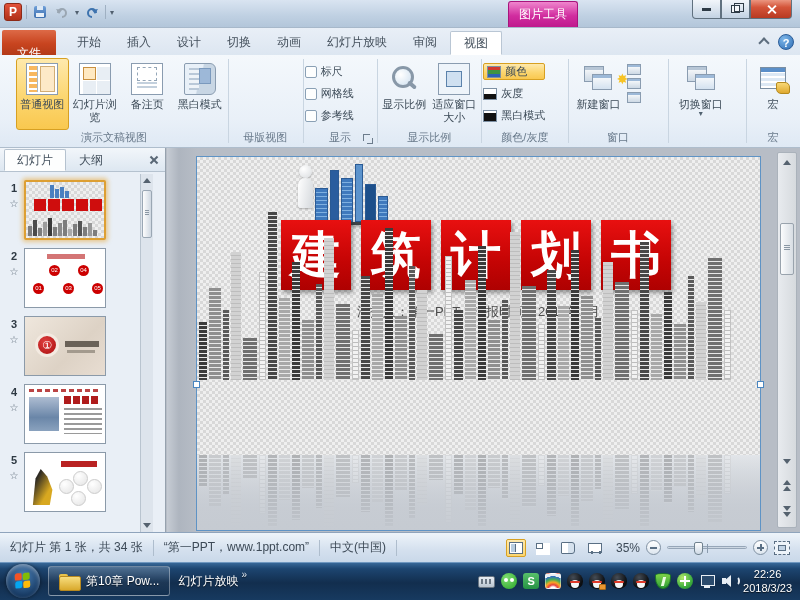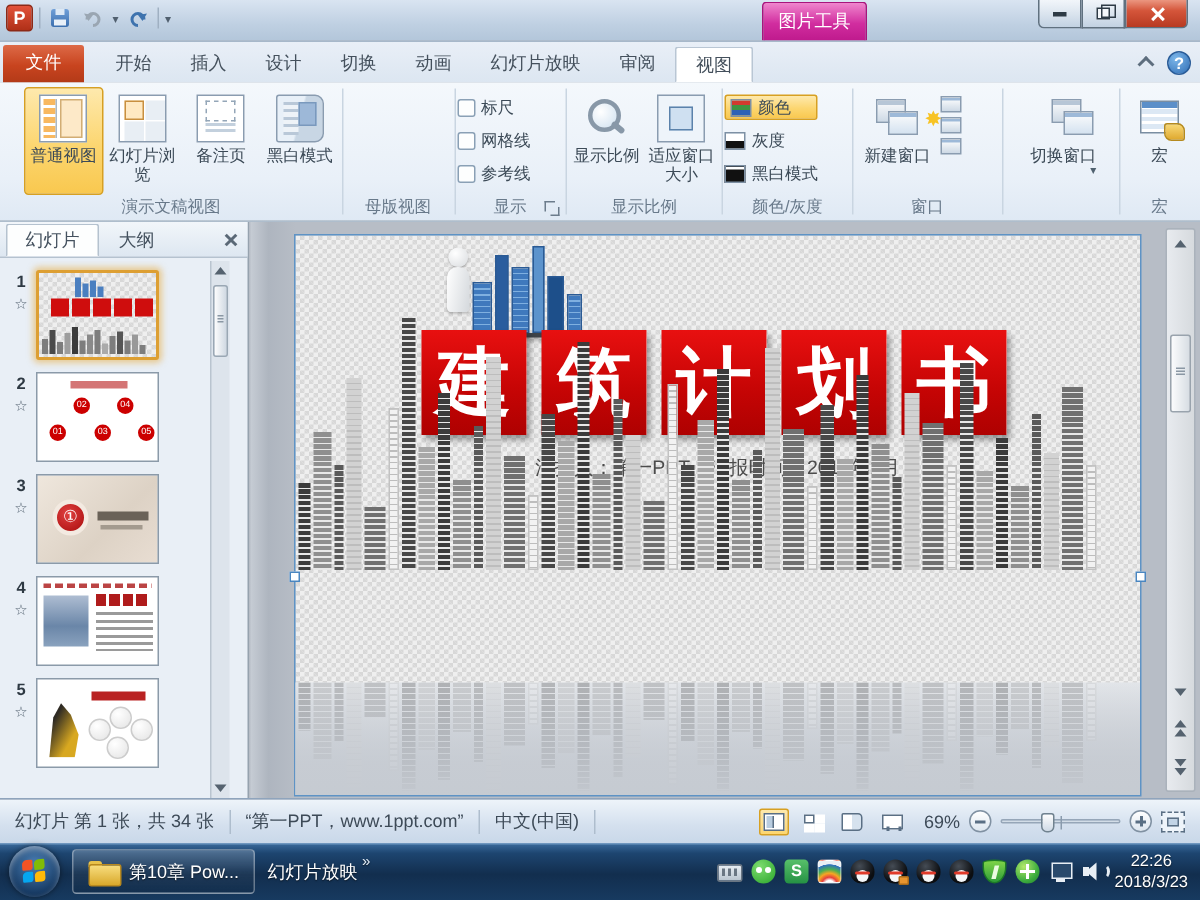--- a/index.html
+++ b/index.html
@@ -26,21 +26,21 @@
   .glyph-restore { width:9px; height:8px; border:1px solid #2e3b46; position:relative; background:#f4f7fa; }
   .glyph-restore:before { content:""; position:absolute; left:2px; top:-3px; width:8px; height:7px; border:1px solid #2e3b46; }
   .glyph-close { position:relative; width:11px; height:11px; }
   .glyph-close:before,.glyph-close:after { content:""; position:absolute; left:5px; top:0; width:2px; height:11px; background:#fff; }
   .glyph-close:before { transform:rotate(45deg); } .glyph-close:after { transform:rotate(-45deg); }
   .ctx-head { position:absolute; left:508px; top:1px; width:70px; height:26px; background:linear-gradient(#ef86cd,#d12d9f 55%,#bf1a8d); border:1px solid #a8147c; border-bottom:none; border-radius:3px 3px 0 0; color:#fff; text-align:center; line-height:25px; font-size:12px; }
 
   
   .tabrow { position:absolute; left:0; top:28px; width:800px; height:27px; background:linear-gradient(#e9eff7,#dce6f1); display:flex; align-items:flex-end; }
   .tab { padding:0 13px; height:24px; line-height:23px; color:#44505c; font-size:12px; }
-  .tab.file { background:linear-gradient(#dd6a47,#c8441f 55%,#b33a18); color:#fff; border-radius:2px 2px 0 0; margin:0 8px 0 2px; height:25px; padding:0 15px; }
+  .tab.file { background:linear-gradient(#dd6a47,#c8441f 55%,#b33a18); color:#fff; border-radius:2px 2px 0 0; margin:0 8px 0 2px; height:25px; padding:12px 15px; }
   .tab.active { background:#fff; border:1px solid #b9c6d4; border-bottom:1px solid #fff; border-radius:2px 2px 0 0; }
   .ctx-zone { position:absolute; left:500px; top:0; width:86px; height:27px; background:linear-gradient(#f6e6f4,#eBD6e9); border-left:1px solid #d9aed3; border-right:1px solid #d9aed3; display:flex; align-items:flex-end; justify-content:center; }
   .tabrow-right { position:absolute; right:6px; top:6px; display:flex; gap:8px; align-items:center; }
   .chev-up { width:12px; height:8px; position:relative; }
   .chev-up:before { content:""; position:absolute; left:2px; top:1px; width:6px; height:6px; border-left:2px solid #5e6e7e; border-top:2px solid #5e6e7e; transform:rotate(45deg); }
   .help-btn { width:16px; height:16px; border-radius:50%; background:radial-gradient(circle at 35% 30%,#7db7ea,#2f6db4); color:#fff; font-weight:bold; text-align:center; line-height:16px; font-size:11px; border:1px solid #2a5c98; }
 
   
   .ribbon { position:absolute; left:0; top:55px; width:800px; height:93px; background:linear-gradient(#f4f8fc,#e9f0f8 70%,#dfe9f4); border-bottom:1px solid #aebdcc; display:flex; }
   .rgroup { position:relative; height:100%; padding:3px 2px 16px 2px; display:flex; align-items:flex-start; }
@@ -368,21 +368,21 @@
     </div>
     <div class="stack3">
       <span class="tiny-ic"></span>
       <span class="tiny-ic"></span>
       <span class="tiny-ic"></span>
     </div>
     <div class="glabel">窗口</div>
   </div>
 
   <div class="rgroup" style="width:88px;">
-    <div class="bigbtn" style="width:62px;align-items:flex-end;">
+    <div class="bigbtn" style="width:62px;">
       <span class="ic32 icwin"></span>
       <span class="blabel">切换窗口</span>
       <span class="dd-arrow">▾</span>
     </div>
   </div>
 
   <div class="rgroup" style="width:60px;">
     <div class="bigbtn" style="width:50px;">
       <span class="ic32 icmacro"></span>
       <span class="blabel">宏</span>
@@ -661,21 +661,21 @@
       </span>
     <span class="vbtn">
         <span class="ic14 v-sorter"></span>
       </span>
     <span class="vbtn">
         <span class="ic14 v-read"></span>
       </span>
     <span class="vbtn">
         <span class="ic14 v-show"></span>
       </span>
-    <span class="zoomlabel">69%</span>
+    <span class="zoomlabel">35%</span>
     <span class="zbtn"></span>
     <span class="ztrack">
         <span class="ztick"></span>
         <span class="zthumb"></span>
       </span>
     <span class="zbtn plus"></span>
     <span class="fitbtn"></span>
   </div>
 </div>
 

